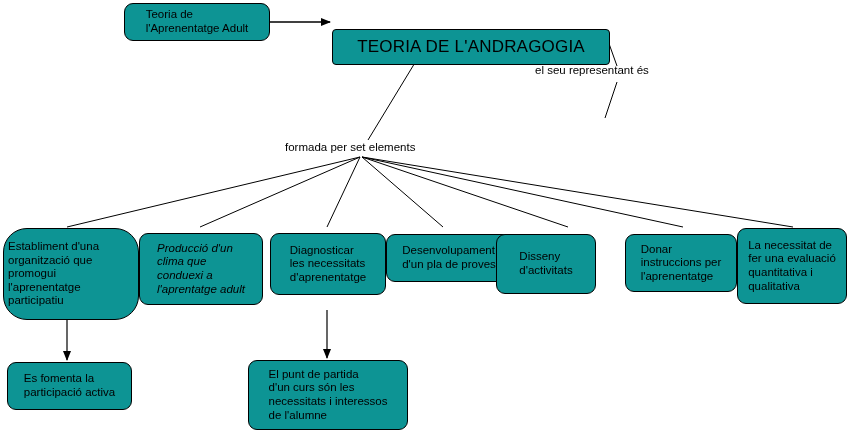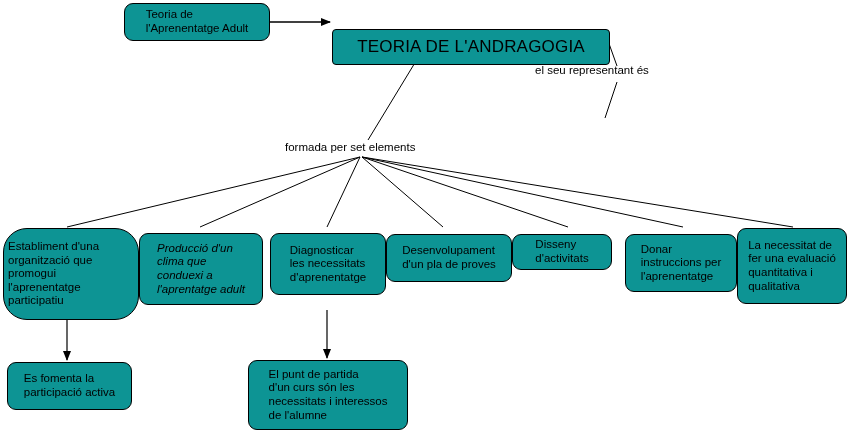--- a/index.html
+++ b/index.html
@@ -114,21 +114,21 @@
 d'aprenentatge</div>
 
   <div class="node small" style="left:248px; top:360px; width:160px; height:70px;">El punt de partida
 d'un curs són les
 necessitats i interessos
 de l'alumne</div>
 
   <div class="node small" style="left:386px; top:234px; width:126px; height:48px;">Desenvolupament
 d'un pla de proves</div>
 
-  <div class="node small" style="left:512px; top:234px; width:100px; height:36px;">Disseny
+  <div class="node small" style="left:496px; top:234px; width:100px; height:60px;">Disseny
 d'activitats</div>
 
   <div class="node small" style="left:625px; top:234px; width:112px; height:58px;">Donar
 instruccions per
 l'aprenentatge</div>
 
   <div class="node small" style="left:737px; top:228px; width:110px; height:76px;">La necessitat de
 fer una evaluació
 quantitativa i
 qualitativa</div>

